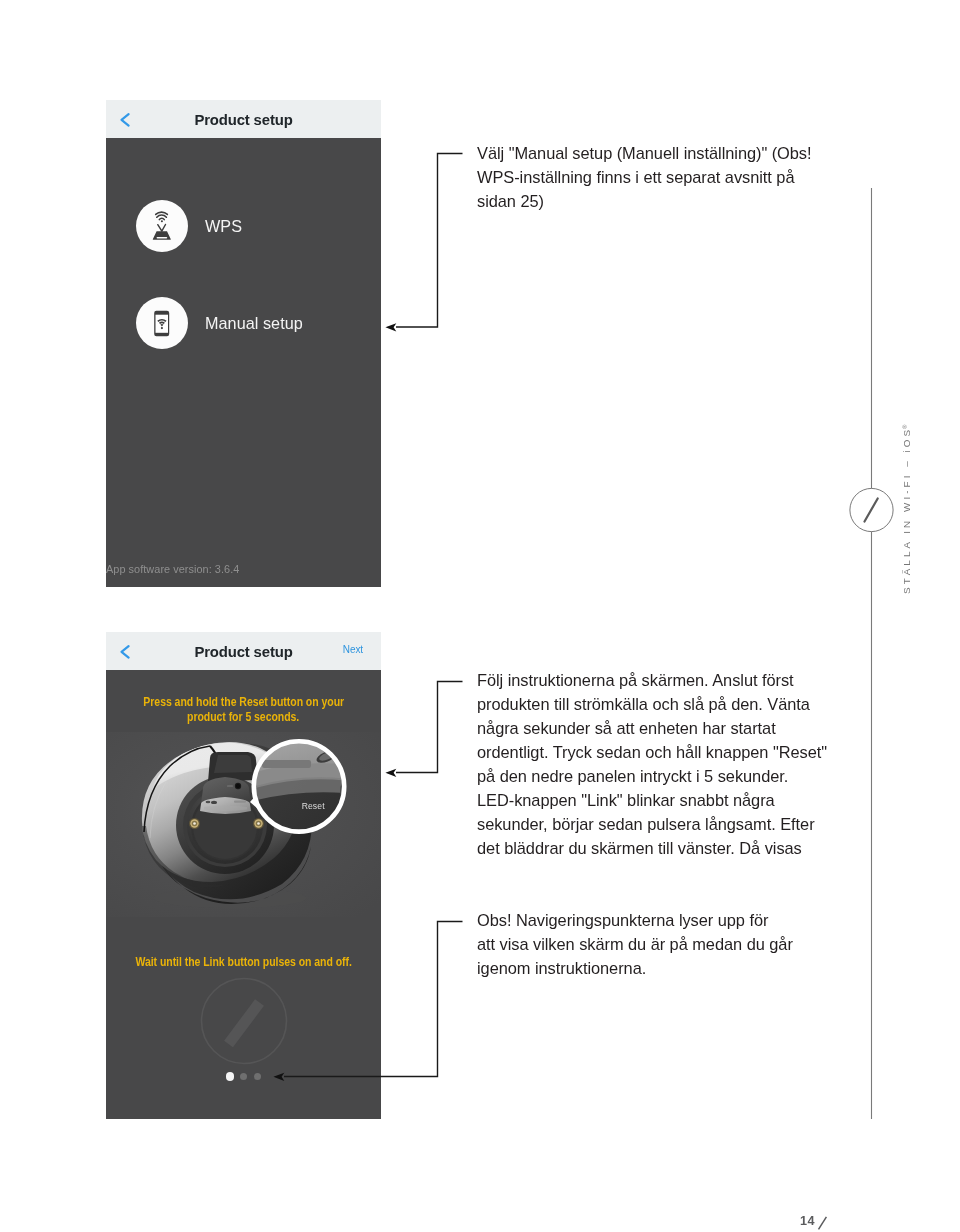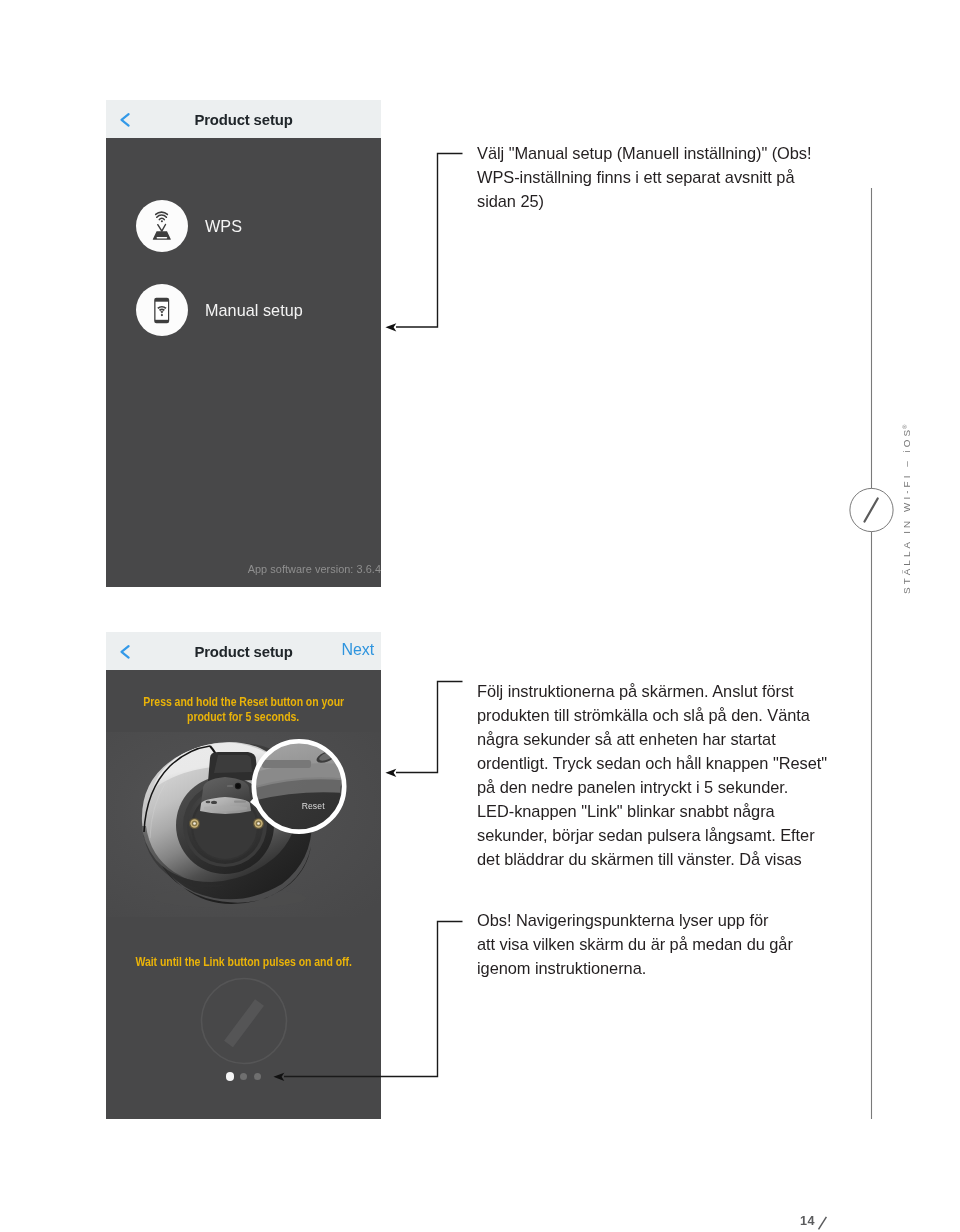--- a/index.html
+++ b/index.html
@@ -11,31 +11,31 @@
 
   
   .screen{position:absolute;background:#484849;overflow:hidden;}
   .screen1{left:106px;top:100px;width:275px;height:487px;}
   .screen2{left:106px;top:632px;width:275px;height:487px;}
 
   .navbar{position:absolute;left:0;top:0;width:100%;height:38px;background:#eceff0;}
   .nav-title{position:absolute;left:0;top:1px;width:100%;height:38px;line-height:38px;
              text-align:center;font-size:14.9px;font-weight:bold;color:#20262a;letter-spacing:-0.15px;}
   .nav-back{position:absolute;left:13px;top:11.5px;width:16px;height:16px;}
-  .nav-next{position:absolute;right:7px;top:-1px;height:38px;line-height:38px;
-            font-size:16px;color:#2e94de;font-weight:400;letter-spacing:-0.1px;}
+  .nav-next{position:absolute;right:18px;top:-1px;height:38px;line-height:38px;
+            font-size:10px;color:#2e94de;font-weight:400;letter-spacing:-0.1px;}
 
   .opt{position:absolute;left:0;width:100%;height:52px;}
   .opt-circle{position:absolute;left:30.3px;top:0;width:52px;height:52px;border-radius:50%;
               background:#fcfcfc;}
   .opt-label{position:absolute;left:99px;top:0;height:52px;line-height:52px;
              font-size:16.2px;color:#f4f4f4;font-weight:400;letter-spacing:0.05px;}
   .opt-icon{position:absolute;left:0;top:0;width:52px;height:52px;}
 
-  .screen-footer{position:absolute;left:0;bottom:12px;width:100%;text-align:right;
+  .screen-footer{position:absolute;left:0;bottom:12px;width:100%;text-align:left;
                  font-size:10.9px;color:#8f8f8f;letter-spacing:0.05px;}
 
   .instr{position:absolute;left:-20px;width:315px;text-align:center;
          font-size:12px;font-weight:bold;color:#eab308;line-height:15.2px;letter-spacing:-0.05px;}
   .instr > span{display:inline-block;white-space:nowrap;transform:scaleX(0.875);transform-origin:center;}
 
   .dots{position:absolute;left:0;width:100%;text-align:center;font-size:0;}
   .dot{display:inline-block;width:7px;height:7px;border-radius:50%;margin:0 3.3px;
        background:#6f6f6f;vertical-align:middle;}
   .dot.on{background:#f5f5f5;width:8.6px;height:8.6px;margin:0 2.5px;}
@@ -84,21 +84,21 @@
           </g>
           <circle cx="25.9" cy="21.3" r="1.05" fill="#3e3e3e"></circle>
           <path d="M25.8 31.2 L21.8 24.7 M25.8 31.2 L29.5 24.5" stroke="#3e3e3e" stroke-width="1.45" fill="none" stroke-linecap="round"></path>
           <path d="M20.6 31.2 L31.0 31.2 L34.7 38.9 Q35.3 39.7 34.3 39.7 L17.3 39.7 Q16.3 39.7 16.9 38.9 Z" fill="#3e3e3e"></path>
           <rect x="20.6" y="36.9" width="10.6" height="1.6" rx="0.7" fill="#fbfbfb"></rect>
         </svg>
       </div>
       <div class="opt-label">WPS</div>
     </div>
 
-    <div class="opt" style="top:184px">
+    <div class="opt" style="top:197px">
       <div class="opt-circle">
         <svg class="opt-icon" viewBox="0 0 52 52">
           <rect x="18.2" y="13.8" width="15" height="25.4" rx="2.2" fill="#3e3e3e"></rect>
           <rect x="19.5" y="17.7" width="12.5" height="18.1" fill="#ffffff"></rect>
           <g fill="#3e3e3e">
             <path d="M21.2 23.7 A7.2 7.2 0 0 1 30.6 23.7 L29.3 25.0 A5.4 5.4 0 0 0 22.5 25.0 Z"></path>
             <path d="M22.9 25.7 A4.8 4.8 0 0 1 28.9 25.7 L27.7 27.0 A3.1 3.1 0 0 0 24.1 27.0 Z"></path>
             <path d="M24.3 27.6 A2.7 2.7 0 0 1 27.5 27.6 L25.9 29.4 Z"></path>
           </g>
           <circle cx="25.9" cy="31.1" r="1.1" fill="#3e3e3e"></circle>
@@ -270,21 +270,21 @@
       <span class="dot on"></span><span class="dot"></span><span class="dot"></span>
     </div>
   </div>
 
   <div class="callout" style="left:477px;top:141px;">
     <div class="cl"><span>Välj "Manual setup (Manuell inställning)" (</span><b>Obs!</b></div>
     <div class="cl">WPS-inställning finns i ett separat avsnitt på</div>
     <div class="cl">sidan 25)</div>
   </div>
 
-  <div class="callout" style="left:477px;top:668px;margin-top:11px;">
+  <div class="callout" style="left:477px;top:668px;">
     <div class="cl">Följ instruktionerna på skärmen. Anslut först</div>
     <div class="cl">produkten till strömkälla och slå på den. Vänta</div>
     <div class="cl">några sekunder så att enheten har startat</div>
     <div class="cl">ordentligt. Tryck sedan och håll knappen "Reset"</div>
     <div class="cl">på den nedre panelen intryckt i 5 sekunder.</div>
     <div class="cl">LED-knappen "Link" blinkar snabbt några</div>
     <div class="cl">sekunder, börjar sedan pulsera långsamt. Efter</div>
     <div class="cl">det bläddrar du skärmen till vänster. Då visas</div>
   </div>
 

